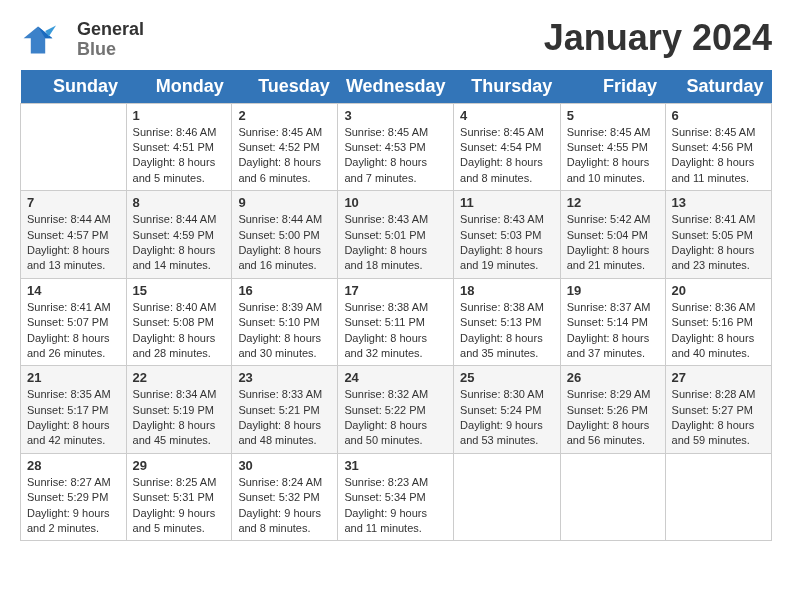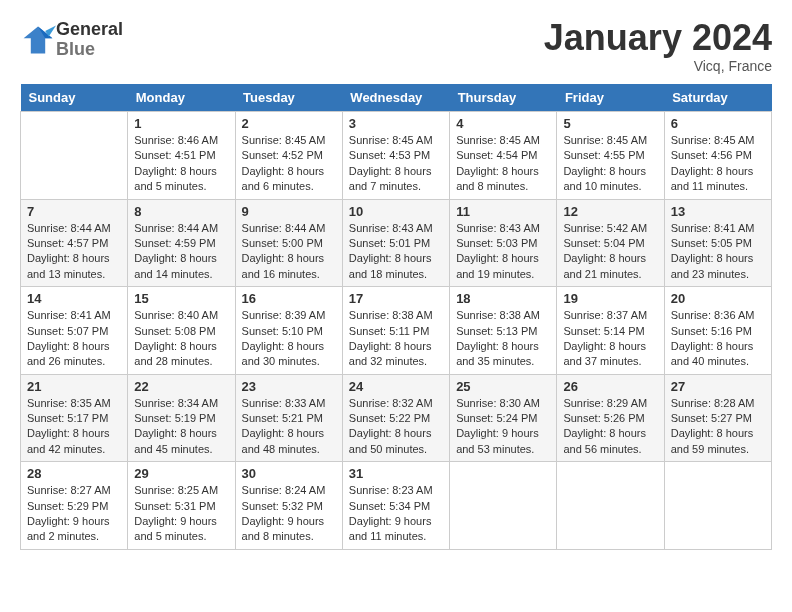--- a/index.html
+++ b/index.html
@@ -12,21 +12,21 @@
     }
     .header {
       display: flex;
       justify-content: space-between;
       align-items: flex-start;
       margin-bottom: 10px;
     }
     .logo {
       display: flex;
       align-items: center;
-      gap: 0;
+      gap: 21px;
     }
     .logo-text {
       font-size: 18px;
       font-weight: bold;
       color: #333;
       line-height: 1.1;
     }
     .logo-text span {
       color: #737373;
     }
@@ -51,22 +51,22 @@
     }
     .calendar {
       width: 100%;
       border-collapse: collapse;
       font-size: 11px;
     }
     .calendar th {
       background-color: #3375b8;
       color: white;
       padding: 6px 8px;
-      text-align: left;
-      font-size: 13px;
+      text-align: right;
+      font-size: 18px;
       font-weight: bold;
     }
     .calendar td {
       border: 1px solid #ccc;
       vertical-align: top;
       padding: 4px 6px;
       width: calc(100% / 7);
       min-height: 80px;
       color: #333;
       background: #fff;
@@ -99,21 +99,20 @@
       <polygon points="20,5 36,18 28,18" fill="#1a6bbf"></polygon>
       <polygon points="28,10 40,4 32,16" fill="#3a9ad9"></polygon>
     </svg>
     <div class="logo-text">
       <div>General</div>
       <div><span>Blue</span></div>
     </div>
   </div>
   <div class="title-section">
     <div class="month-title">January 2024</div>
-    <div class="location">Vicq, France</div>
   </div>
 </div>
 
 <table class="calendar">
   <thead>
     <tr>
     <th>Sunday</th>
         <th>Monday</th>
         <th>Tuesday</th>
         <th>Wednesday</th>

